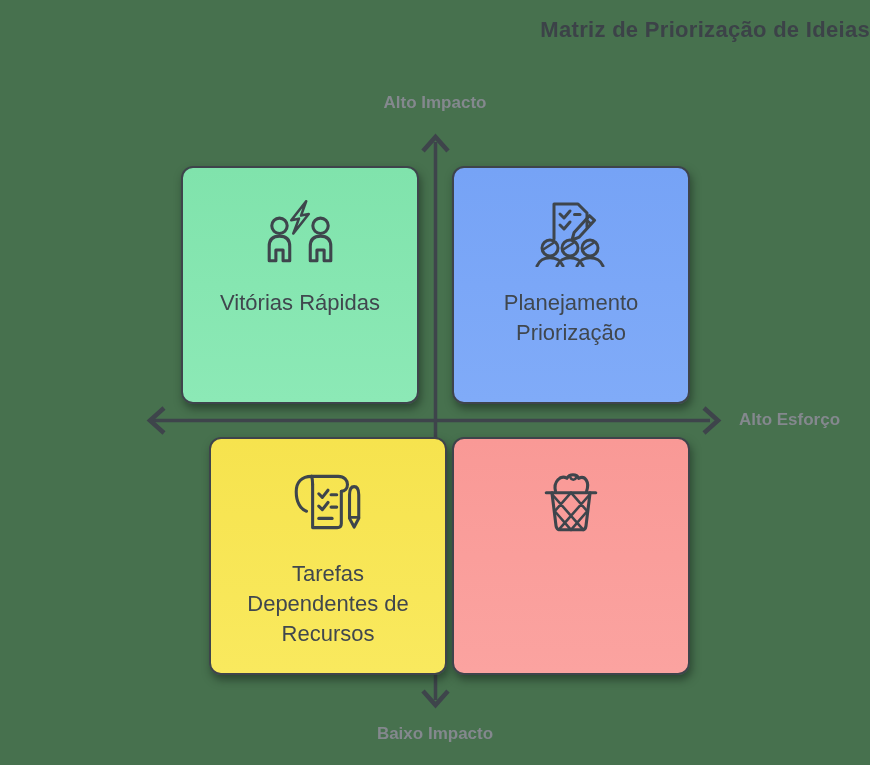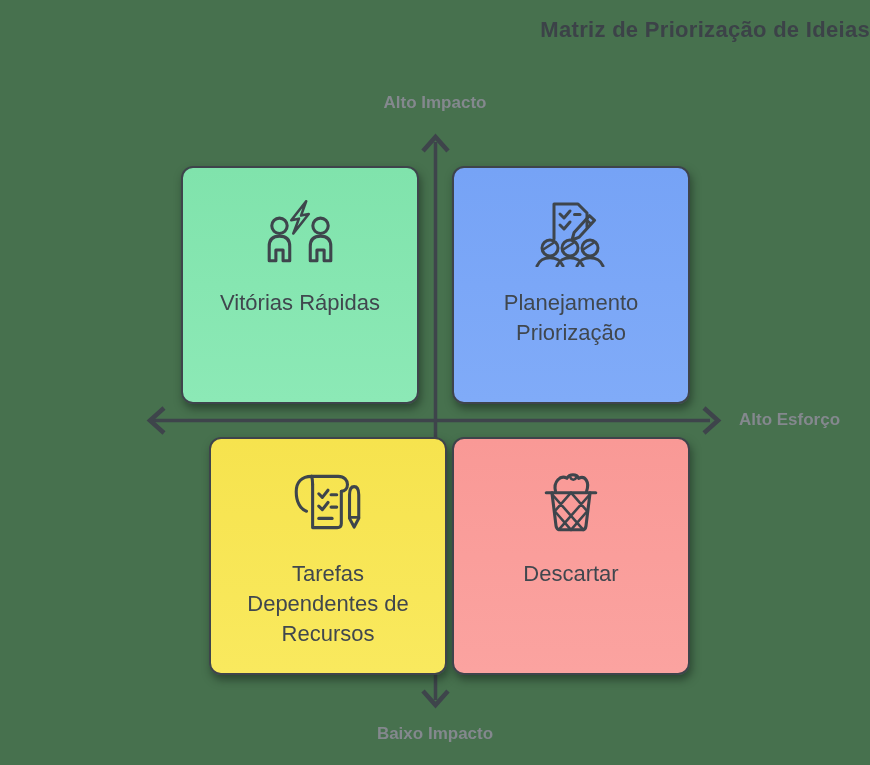--- a/index.html
+++ b/index.html
@@ -121,16 +121,15 @@
   <div class="card card-discard">
     <div class="card-icon">
       <svg width="66" height="68" viewBox="0 0 64 66" xmlns="http://www.w3.org/2000/svg">
         <path class="icon-stroke" d="M 8,23 H 56"></path>
         <path class="icon-stroke" d="M 13.5,23 L 17.5,55.5 C 17.8,57.8 19.4,59 21.5,59 H 42.5 C 44.6,59 46.2,57.8 46.5,55.5 L 50.5,23"></path>
         <path class="icon-stroke-thin" d="M 14,25 L 44,59 M 32,23 L 47.8,41 M 16.3,41 L 32,59 M 50,25 L 20,59 M 32,23 L 16.2,41 M 47.7,41 L 32,59"></path>
         <path class="icon-stroke" d="M 17,22 C 14.5,12 22,5.5 28,9 C 30.5,4.5 37.5,4.5 39.5,9 C 45.5,6 50.5,12.5 47,22"></path>
         <path class="icon-stroke-thin" d="M 31.5,8.5 C 32.5,11 36,11 37,8.5"></path>
       </svg>
     </div>
-    <div class="card-label">Descartar</div>
   </div>
 
 </div>
 
 </body></html>

